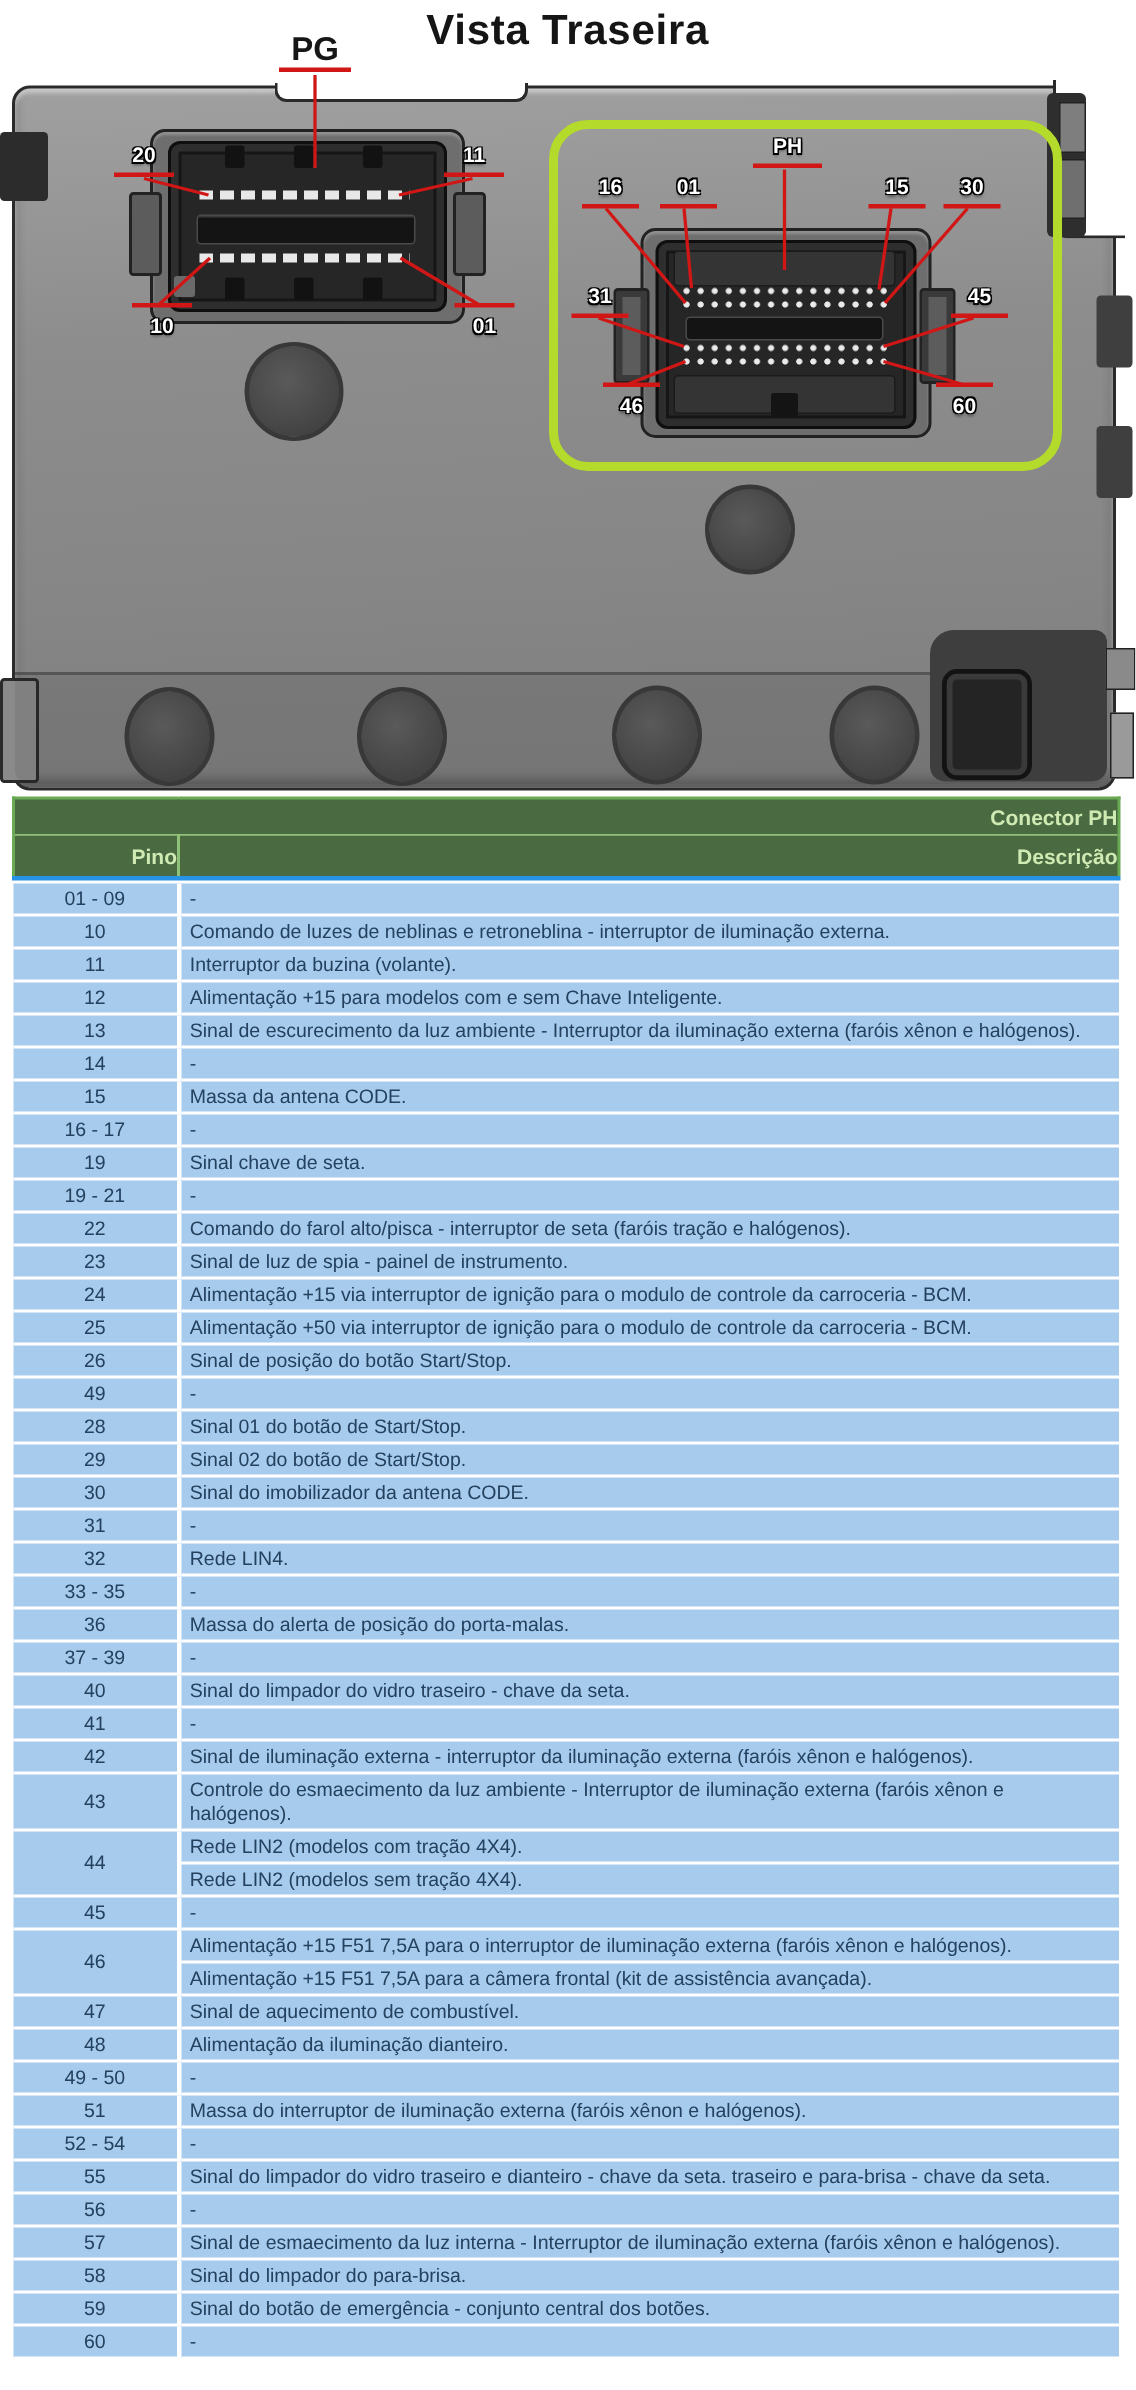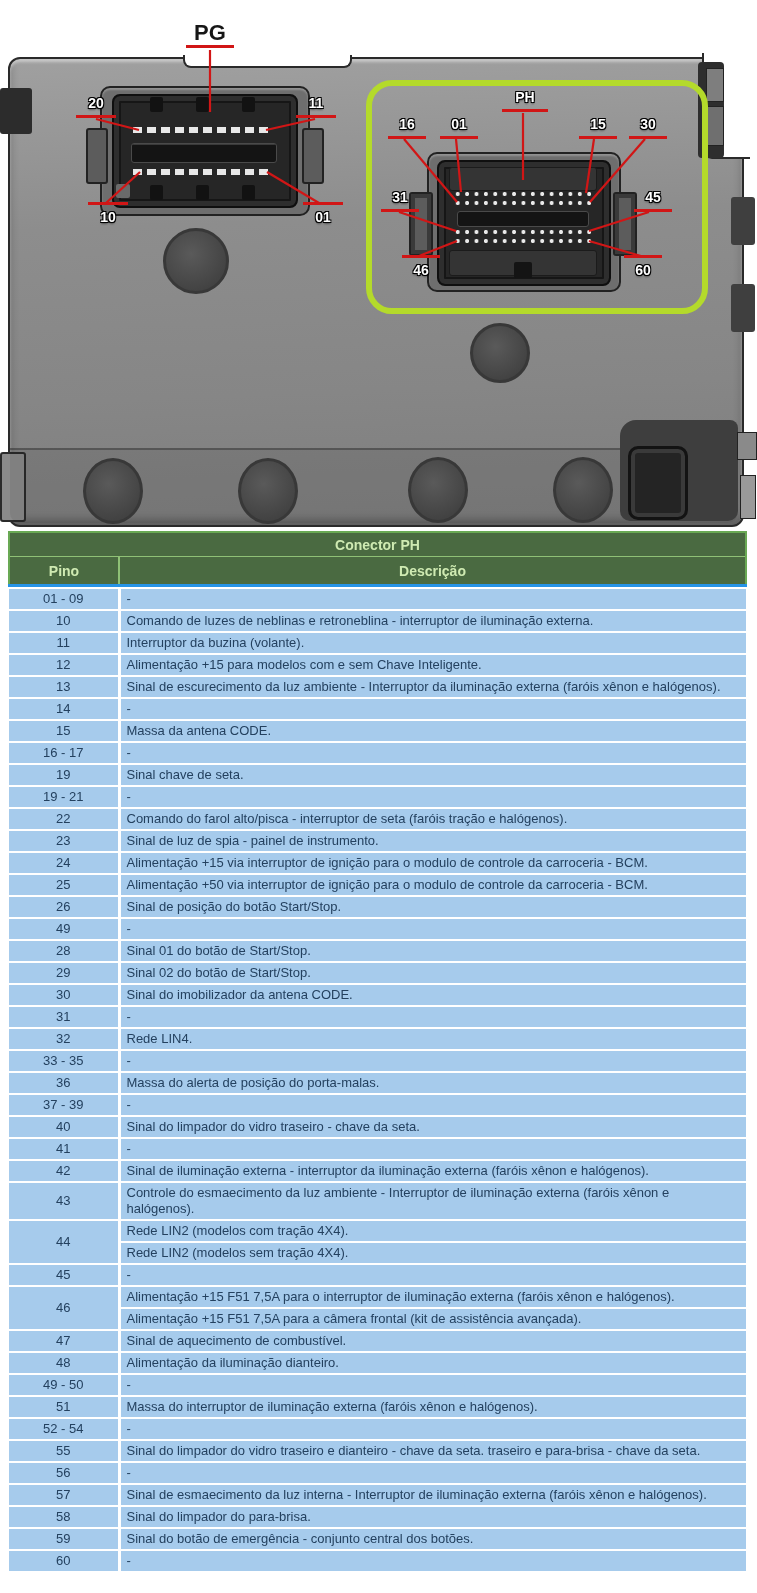--- a/index.html
+++ b/index.html
@@ -85,36 +85,37 @@
   .lbl.ut{border-top:3px solid var(--leader-red);padding-top:1px;}
   .lbl.dark{color:#161616;text-shadow:none;font-size:22px;}
   .leaders{position:absolute;left:0;top:0;}
   .leaders line{stroke:var(--leader-red);stroke-width:2.2;}
 
   
   .tbl-wrap{position:absolute;left:8px;top:531px;width:739px;}
   table.ph{width:739px;border-collapse:collapse;table-layout:fixed;}
   table.ph col.c-pin{width:110px;}
   table.ph th{background:var(--header-green);color:var(--header-text);
-    font-size:14px;font-weight:bold;text-align:center;padding:0;}
+    font-size:14px;font-weight:bold;text-align:right;padding:0;}
   th.t-title{height:23px;border:2px solid #69a954;border-bottom:1px solid #8fc176;}
   th.h-pin{height:27px;border-left:2px solid #69a954;border-right:2px solid #8fc176;border-bottom:3px solid var(--accent-blue);}
   th.h-desc{height:27px;border-right:2px solid #69a954;border-bottom:3px solid var(--accent-blue);}
   table.ph td{background:var(--row-blue);color:var(--row-text);font-size:13px;line-height:16px;
     padding:2px 6px;border-bottom:2px solid #fff;}
   td.pin{text-align:center;border-right:3px solid #fff;padding:2px 2px;}
   td.desc{text-align:left;white-space:nowrap;overflow:visible;}
   td.desc.wrap{white-space:normal;}
   tr.spacer td{height:2px;padding:0;background:#fff;border:none;}
 </style>
 </head>
 <body>
 
 <div class="canvas">
 
+  <div class="page-title">Vista Traseira</div>
 
   <div>
     <div class="module"></div>
     <div class="top-notch"></div>
     <div class="tr-cut"></div>
     <div class="tr-bracket"></div>
     <div class="tr-fin1"></div>
     <div class="tr-fin2"></div>
     <div class="left-tab"></div>
     <div class="left-step"></div>

